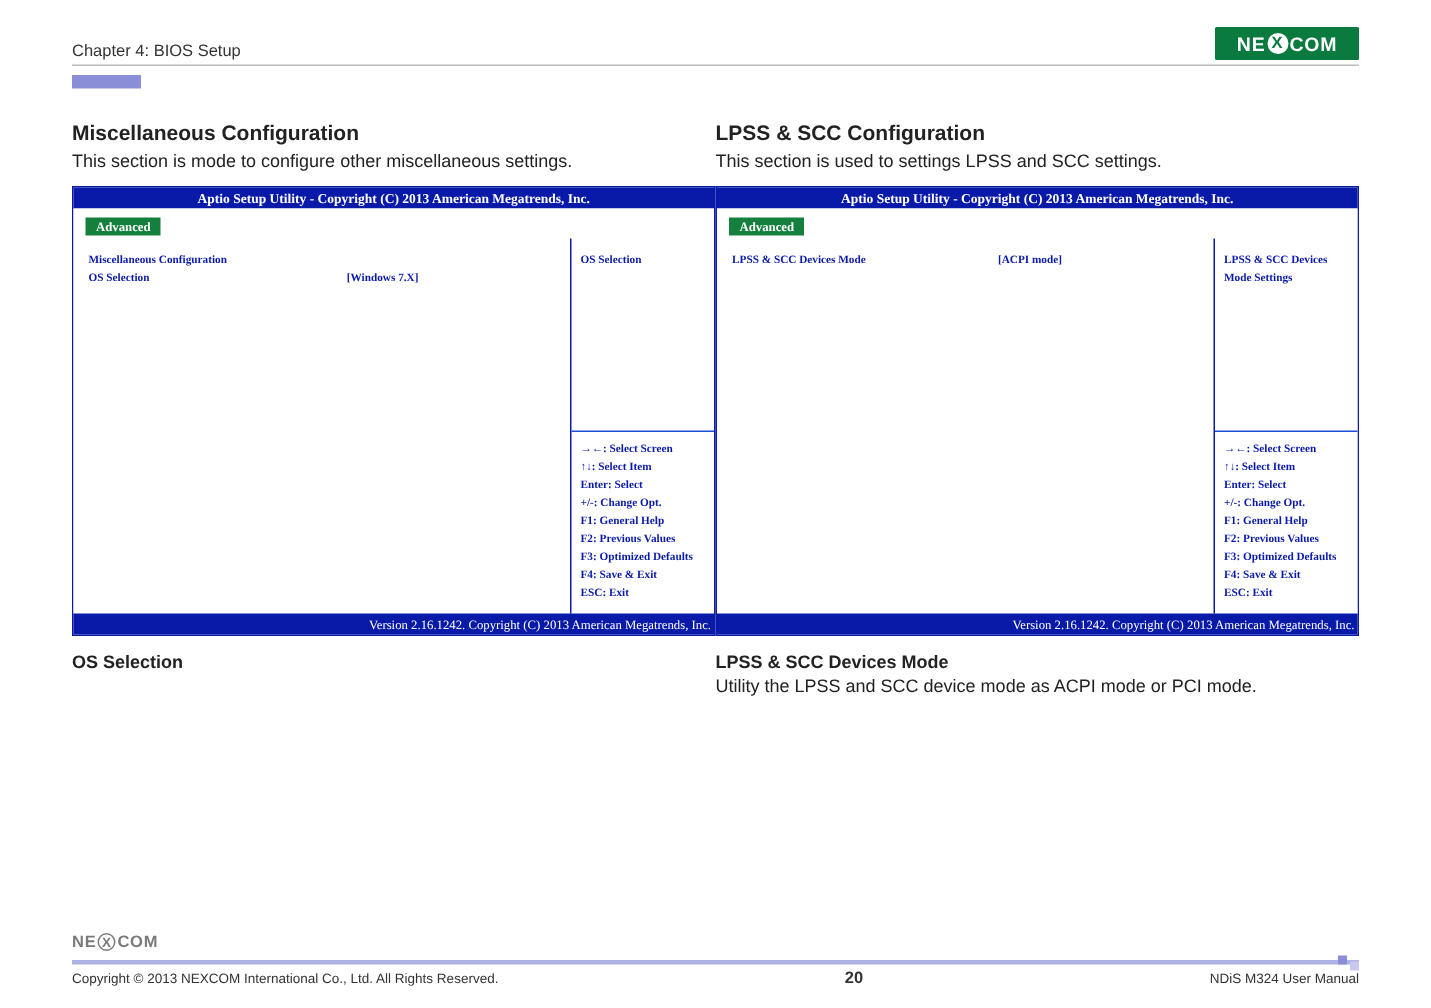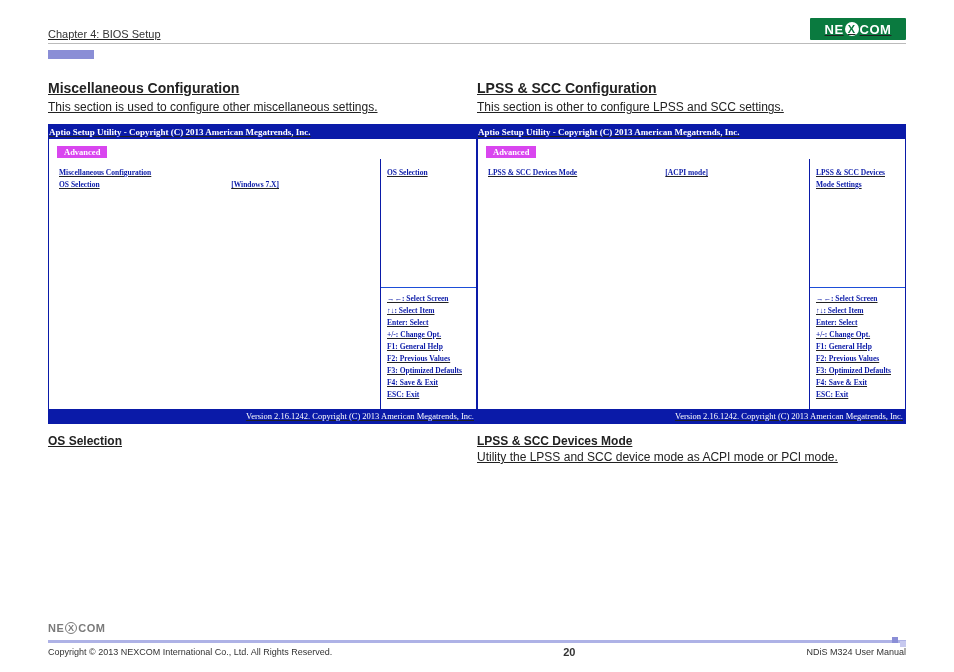--- a/index.html
+++ b/index.html
@@ -6,21 +6,20 @@
   body {
     width: 954px;
     height: 672px;
     font-family: Arial, Helvetica, sans-serif;
     background: #fff;
     position: relative;
     color: #222;
   }
   .page {
     padding: 18px 48px 0 48px;
-    text-decoration: underline;
   }
   .top-row {
     display: flex;
     justify-content: space-between;
     align-items: flex-end;
     border-bottom: 1px solid #bbb;
     padding-bottom: 3px;
     margin-bottom: 2px;
   }
   .chapter {
@@ -73,30 +72,30 @@
   .bios {
     border: 1px solid #0a1aa8;
     width: 100%;
     font-family: "Times New Roman", Times, serif;
   }
   .bios-title {
     background: #0a1aa8;
     color:#fff;
     font-size: 9px;
     font-weight: bold;
-    text-align:left;
+    text-align:center;
     padding: 2px 0;
   }
   .bios-tabs {
     background:#fff;
     padding: 2px 8px 0 8px;
   }
   .bios-tab {
     display:inline-block;
-    background:#d946ef;
+    background:#15803d;
     color:#fff;
     font-size:8.5px;
     font-weight:bold;
     padding:1px 7px;
   }
   .bios-body {
     display:flex;
     background:#fff;
     height: 250px;
   }
@@ -188,21 +187,21 @@
     </div>
   </div>
   <div class="tab-strip">
       <span class="tab-block"></span>
     </div>
 
   <div class="columns">
 
     <div class="col">
       <h2 class="section-title">Miscellaneous Configuration</h2>
-      <div class="section-sub">This section is used to configure other miscellaneous settings.</div>
+      <div class="section-sub">This section is mode to configure other miscellaneous settings.</div>
 
       <div class="bios">
         <div class="bios-title">Aptio Setup Utility - Copyright (C) 2013 American Megatrends, Inc.</div>
         <div class="bios-tabs">
           <span class="bios-tab">Advanced</span>
         </div>
         <div class="bios-body">
           <div class="bios-main">
             <div class="bios-main-heading">Miscellaneous Configuration</div>
             <div class="bios-row">
@@ -226,21 +225,21 @@
           </div>
         </div>
         <div class="bios-footer">Version 2.16.1242. Copyright (C) 2013 American Megatrends, Inc.</div>
       </div>
 
       <div class="para-head">OS Selection</div>
     </div>
 
     <div class="col">
       <h2 class="section-title">LPSS &amp; SCC Configuration</h2>
-      <div class="section-sub">This section is other to configure LPSS and SCC settings.</div>
+      <div class="section-sub">This section is used to settings LPSS and SCC settings.</div>
 
       <div class="bios">
         <div class="bios-title">Aptio Setup Utility - Copyright (C) 2013 American Megatrends, Inc.</div>
         <div class="bios-tabs">
           <span class="bios-tab">Advanced</span>
         </div>
         <div class="bios-body">
           <div class="bios-main">
             <div class="bios-row">
               <span>LPSS &amp; SCC Devices Mode</span>

